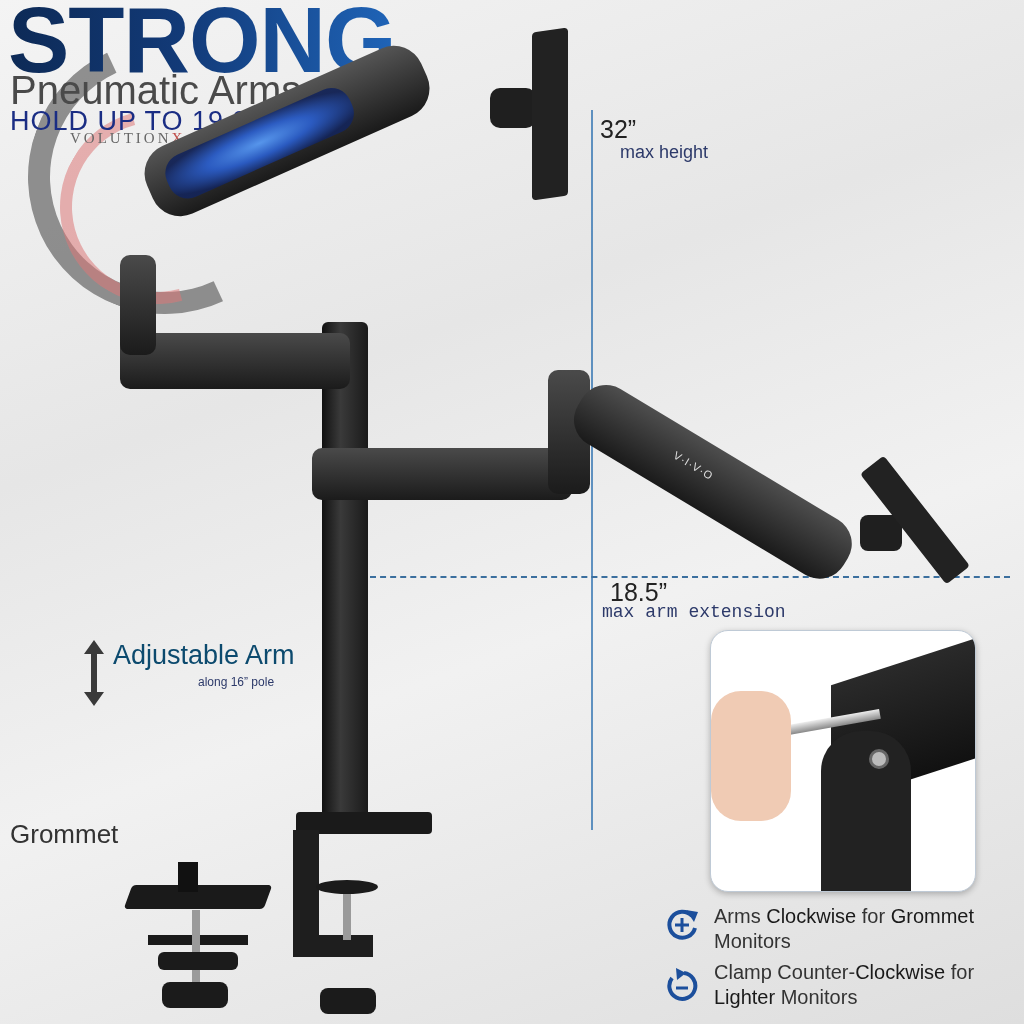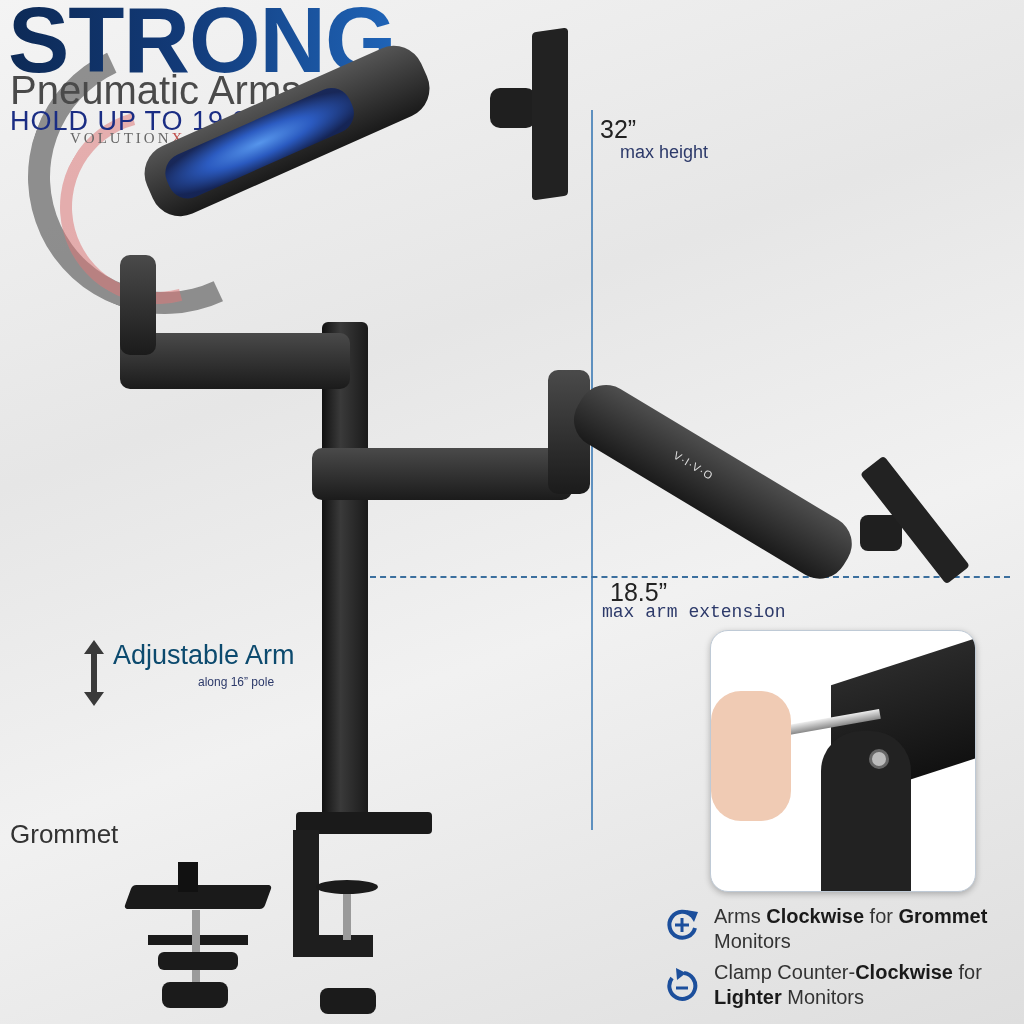--- a/index.html
+++ b/index.html
@@ -20,21 +20,21 @@
     border:12px solid rgba(220,120,120,0.55);border-right-color:transparent;border-top-color:transparent;transform:rotate(30deg);}
   .dim-text{font-size:25px;color:#222;line-height:1;}
   .dim-sub{font-size:18px;color:#2d3a6a;line-height:1;}
   .vline{left:591px;top:110px;width:2px;height:720px;background:#3b79b4;opacity:.8;}
   .hline{left:370px;top:576px;width:640px;height:0;border-top:2px dashed #3b6f9e;}
   .pole{background:linear-gradient(90deg,#111 0%,#3a3a3a 40%,#1a1a1a 100%);}
   .arm{background:linear-gradient(180deg,#4a4a4a,#1b1b1b);border-radius:10px;}
   .inset{left:710px;top:630px;width:264px;height:260px;border-radius:18px;background:#fff;
     border:1px solid #bfcad6;box-shadow:0 2px 6px rgba(0,0,0,.25);overflow:hidden;}
   .tip{left:664px;font-size:20px;color:#333;line-height:25px;}
-  .tip b{font-weight:bold;color:#1a1a1a;}
+  .tip b{font-weight:normal;color:#1a1a1a;}
   .tip-icon{width:36px;height:36px;}
   .label-big{font-size:26px;color:#333;line-height:29px;}
 </style>
 </head>
 <body>
 
 <div class="abs wm-ring"></div>
 <div class="abs wm-ring2"></div>
 
 <div class="abs title-strong">STRONG</div>

